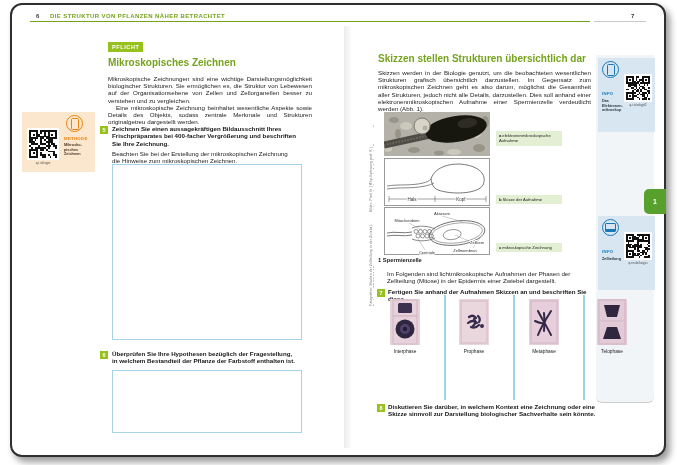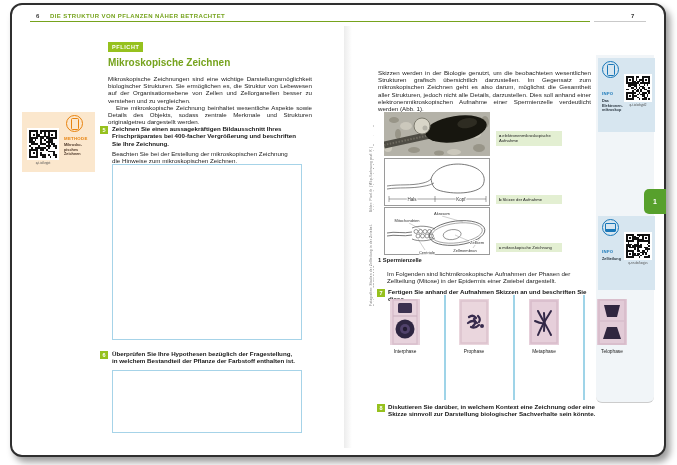--- a/index.html
+++ b/index.html
@@ -66,21 +66,21 @@
   <div class="abs hdr-num" style="left:631px;">7</div>
   <div class="abs hdr-line-green"></div>
   <div class="abs hdr-line-grey"></div>
 
   <div class="abs gutter" style="left:344px;top:26px;width:8px;height:422px;"></div>
 
   <div class="abs strip-bg" style="left:596px;top:55px;width:58px;height:347px;"></div>
 
   <div class="abs" style="left:108px;top:42px;background:#96c11e;color:#fff;font-size:5.5px;font-weight:bold;letter-spacing:.6px;padding:2px 4px;">PFLICHT</div>
 
-  <div class="abs sec-title" style="left:108px;top:57px;">Mikroskopische Zeichnen</div>
+  <div class="abs sec-title" style="left:108px;top:57px;">Mikroskopisches Zeichnen</div>
 
   <div class="abs body-text" style="left:108px;top:75px;width:204px;">
     <p>Mikroskopische Zeichnungen sind eine wichtige Darstellungsmöglichkeit biologischer Strukturen. Sie ermöglichen es, die Struktur von Lebewesen auf der Organisationsebene von Zellen und Zellorganellen besser zu verstehen und zu vergleichen.</p>
     <p class="indent">Eine mikroskopische Zeichnung beinhaltet wesentliche Aspekte sowie Details des Objekts, sodass zentrale Merkmale und Strukturen originalgetreu dargestellt werden.</p>
   </div>
 
   <div class="abs task-num" style="left:100px;top:126px;">5</div>
   <div class="abs task-bold" style="left:112px;top:125px;width:202px;">Zeichnen Sie einen aussagekräftigen Bildausschnitt Ihres
 Frischpräparates bei 400-facher Vergrößerung und beschriften
 Sie Ihre Zeichnung.</div>
@@ -190,20 +190,21 @@
           <rect x="11" y="1" width="3" height="3" fill="#fff"></rect>
           <rect x="12" y="2" width="1" height="1"></rect>
           <rect x="0" y="10" width="5" height="5"></rect>
           <rect x="1" y="11" width="3" height="3" fill="#fff"></rect>
           <rect x="2" y="12" width="1" height="1"></rect>
         </svg>
       </div>
     <div class="abs qr-caption" style="left:5px;top:49px;width:32px;">q-t.io/krpjxt</div>
   </div>
 
+  <div class="abs sec-title" style="left:378px;top:53px;">Skizzen stellen Strukturen übersichtlich dar</div>
 
   <div class="abs body-text" style="left:378px;top:69px;width:213px;">Skizzen werden in der Biologie genutzt, um die beobachteten wesentlichen Strukturen grafisch übersichtlich darzustellen. Im Gegensatz zum mikroskopischen Zeichnen geht es also darum, möglichst die Gesamtheit aller Strukturen, jedoch nicht alle Details, darzustellen. Dies soll anhand einer elektronenmikroskopischen Aufnahme einer Spermienzelle verdeutlicht werden (Abb. 1).</div>
 
   <div class="abs vcredit" style="left:369px;top:112px;height:100px;width:5px;">Bilder: Pixel.th | Wkp-Vorlesung prof. K | elektronenmikroskopische Aufnahme der Spermienzelle</div>
   <div class="abs vcredit" style="left:369px;top:216px;height:90px;width:5px;">Fotografien: Stadien der Zellteilung in der Zwiebel-Epidermis, CC BY-SA 2.0</div>
 
   <div class="abs" style="left:384px;top:112px;width:106px;height:44px;">
     <svg width="106" height="44" viewBox="0 0 106 44">
       <rect width="106" height="44" fill="#b4b2a8"></rect>
       <g fill="#989588">

